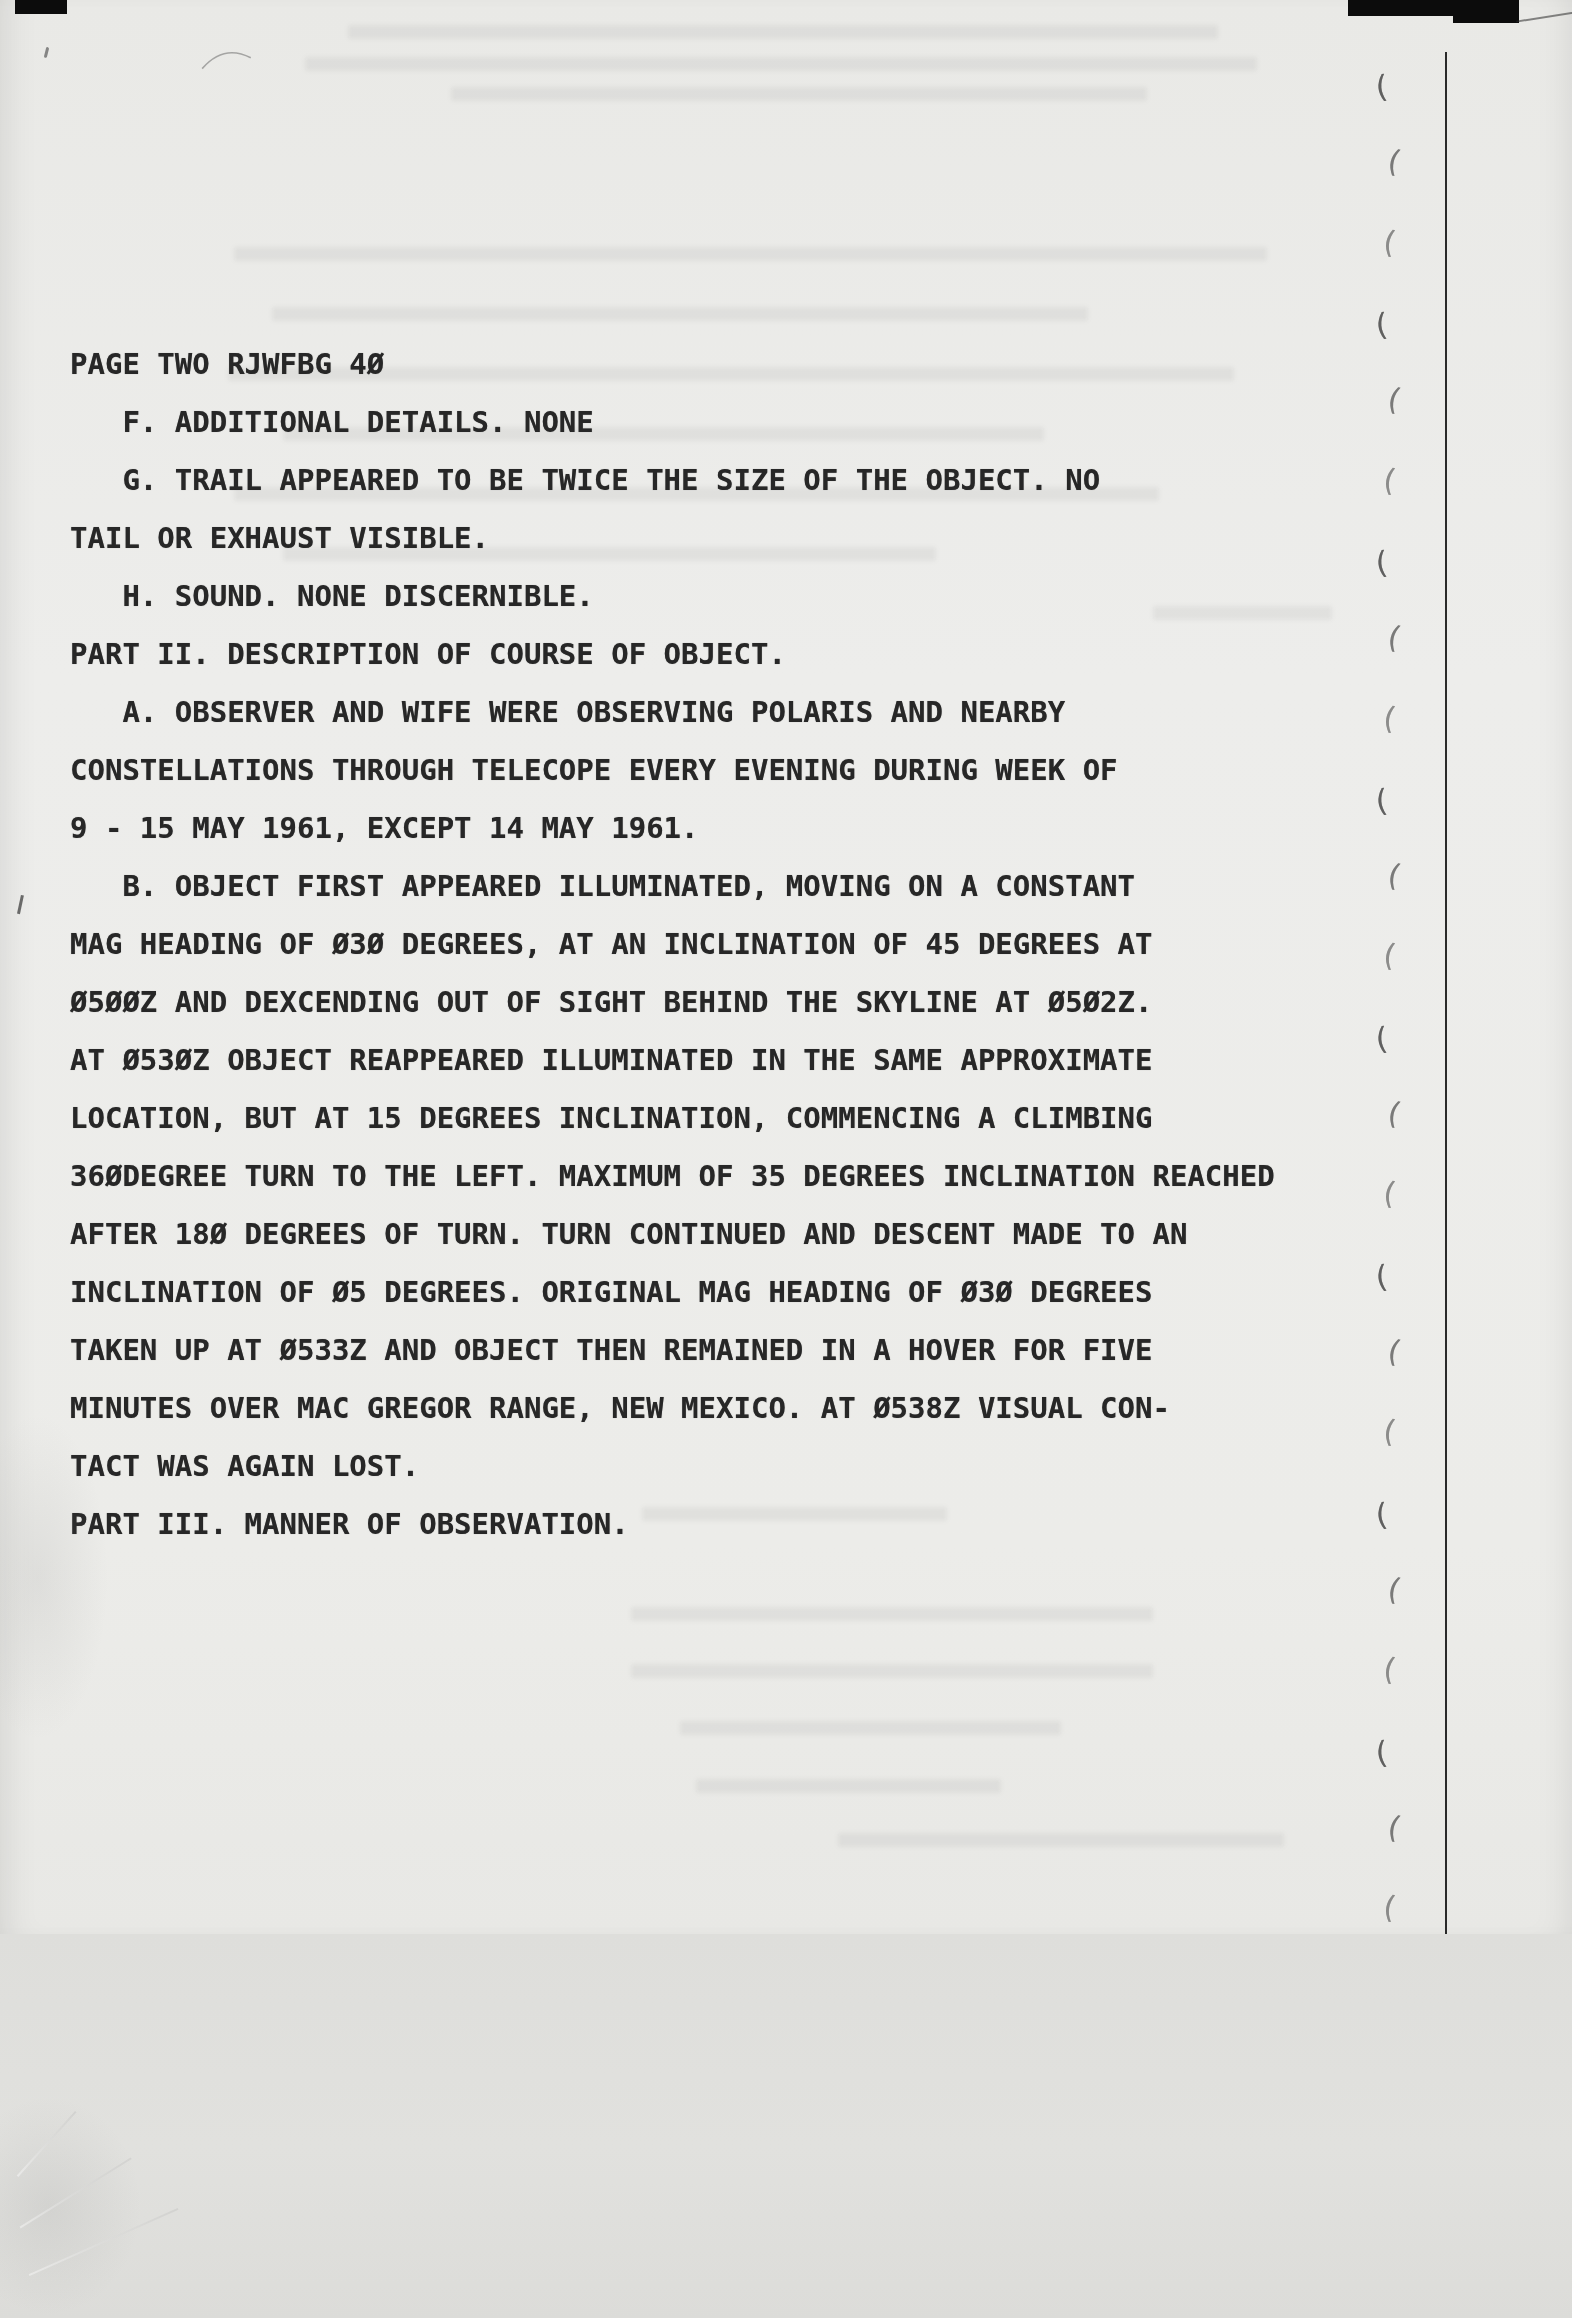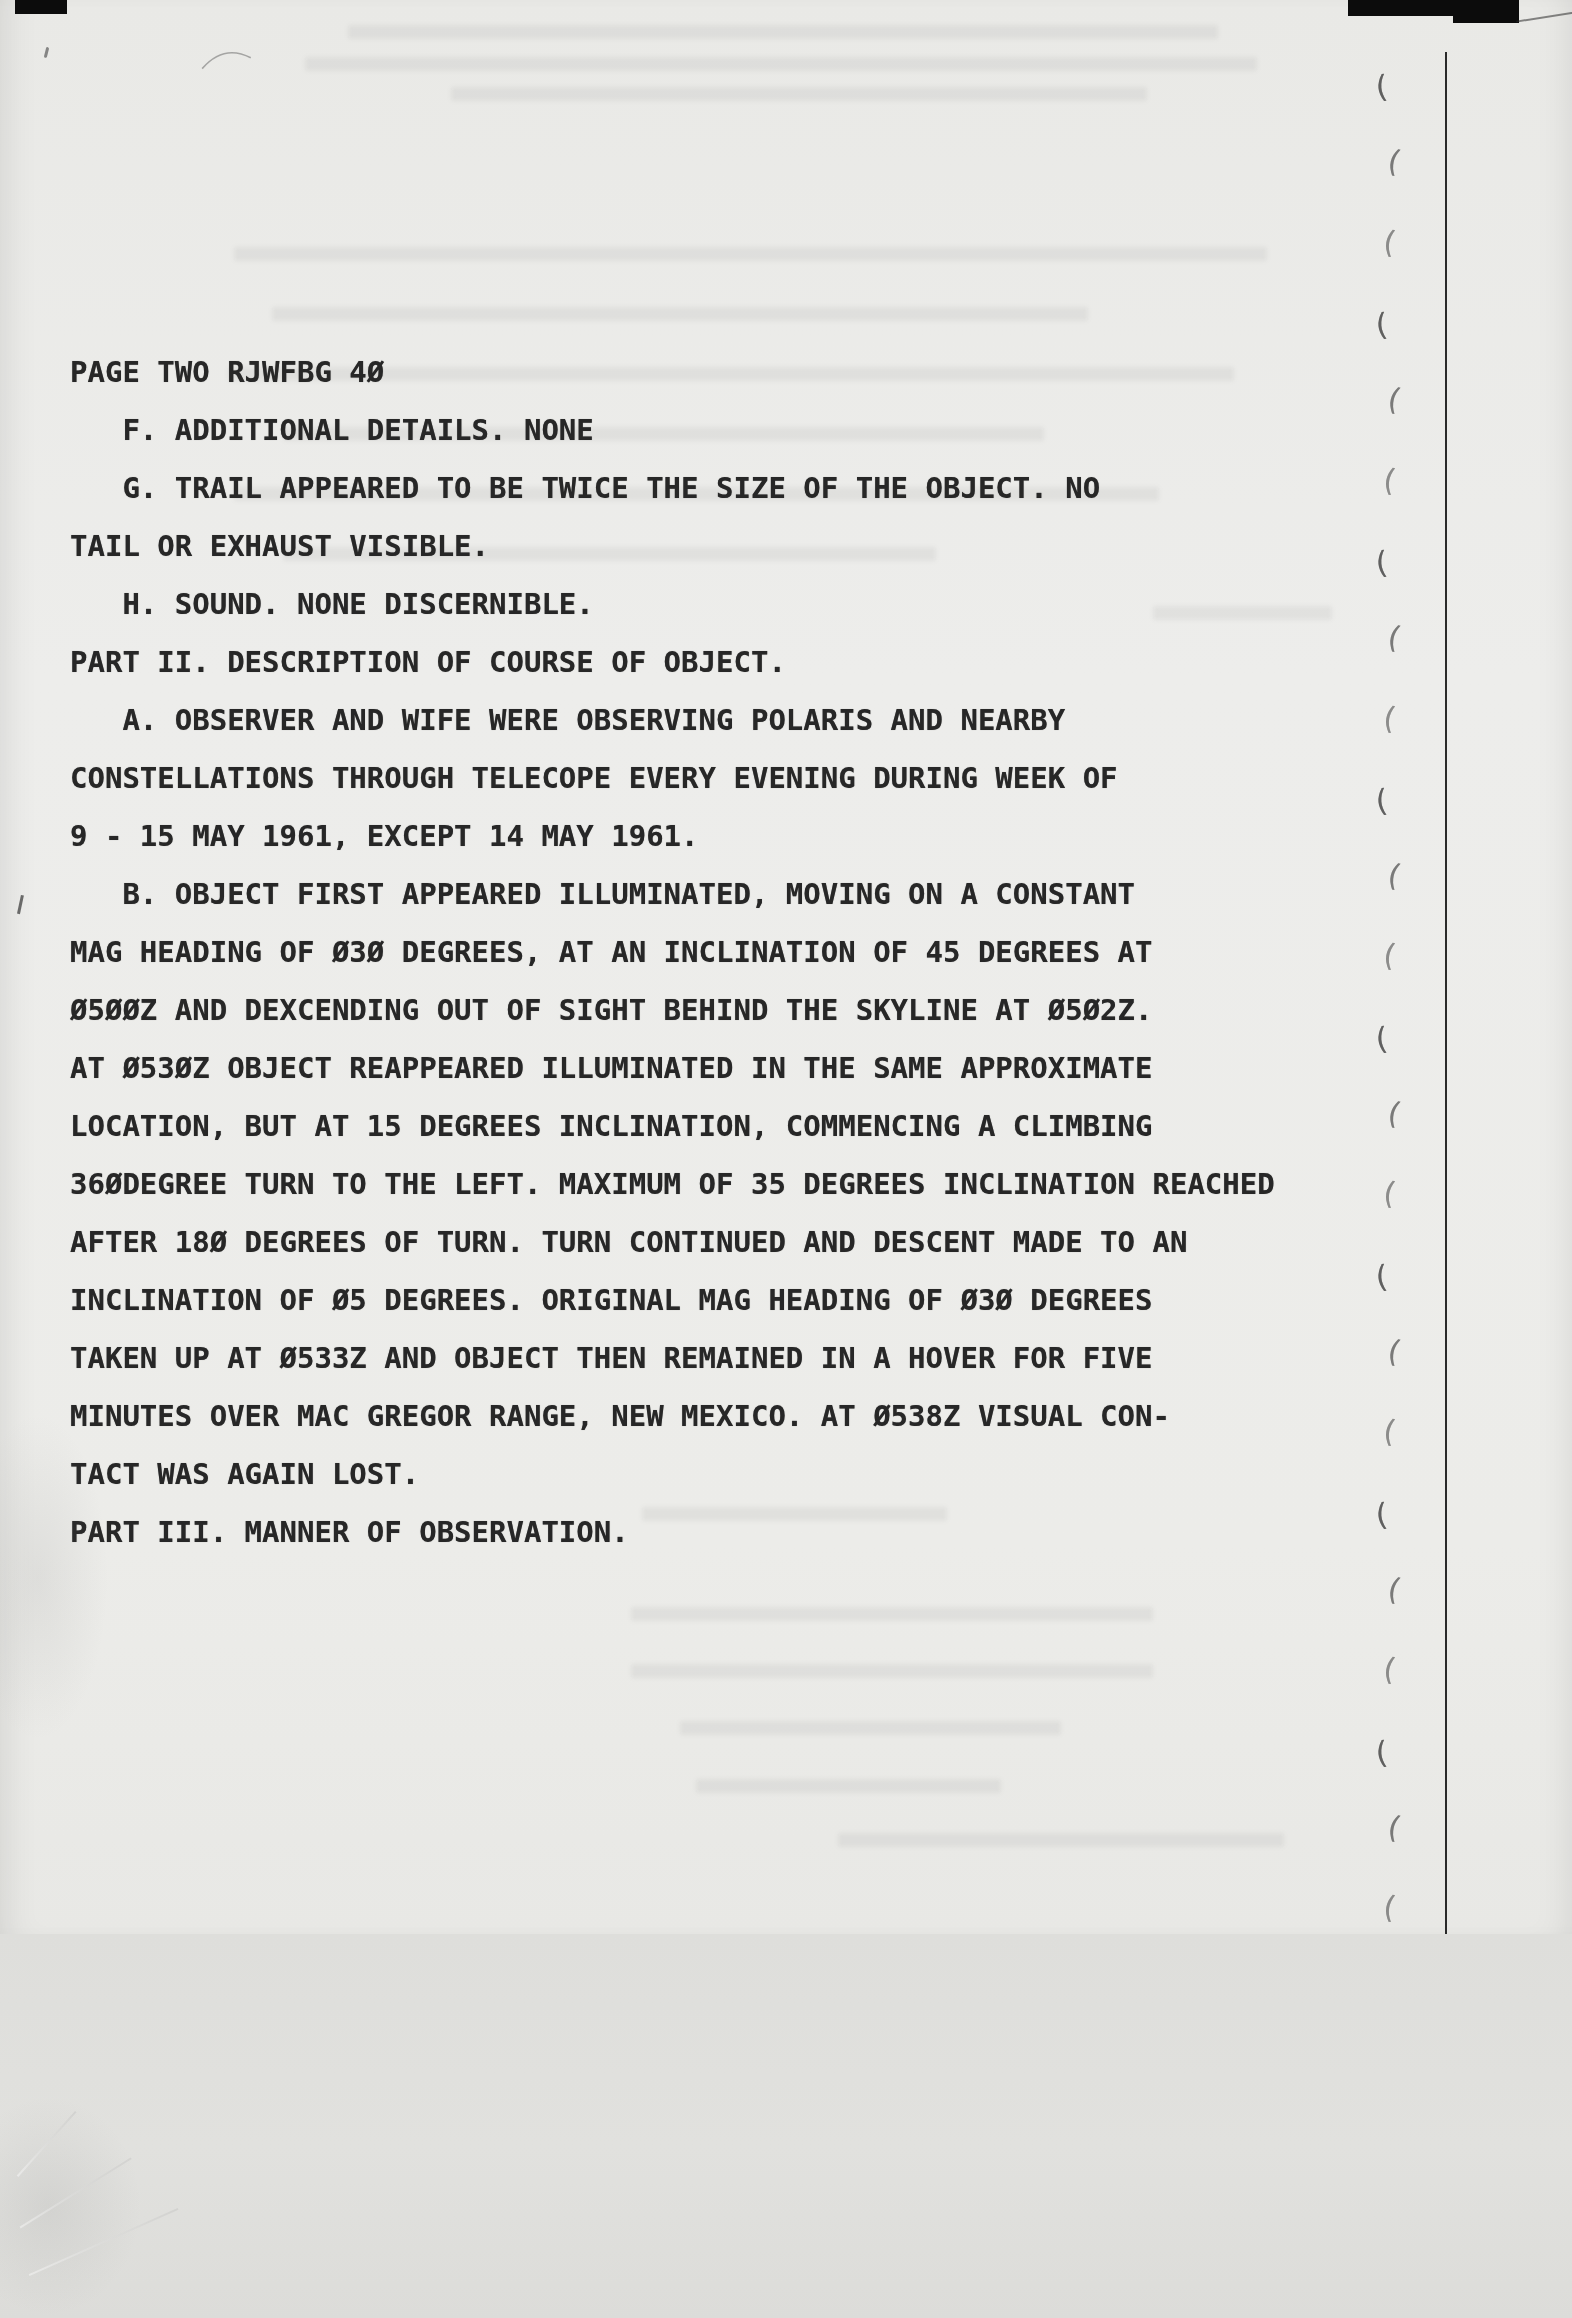--- a/index.html
+++ b/index.html
@@ -23,21 +23,21 @@
   }
   .textblock {
     position:absolute; left:70px;
     color:#272727;
     font-size:29px; line-height:58px;
     font-weight:700;
     white-space:pre;
     text-shadow: 0 0 0.7px rgba(35,35,35,0.55);
     letter-spacing:0;
   }
-  #page-two-block { top:169px; }
+  #page-two-block { top:161px; }
   #page-three-block { top:1795px; }
   .text-line { height:58px; }
 
   .copy-marks {
     position:absolute; left:1371px; top:71px; width:49px; height:1855px;
     display:flex; flex-direction:column; justify-content:space-between;
   }
   .copy-mark {
     font-size:30.5px; line-height:1; color:#3e3e3e; font-weight:400;
     text-shadow:0 0 0.5px rgba(60,60,60,0.4);

